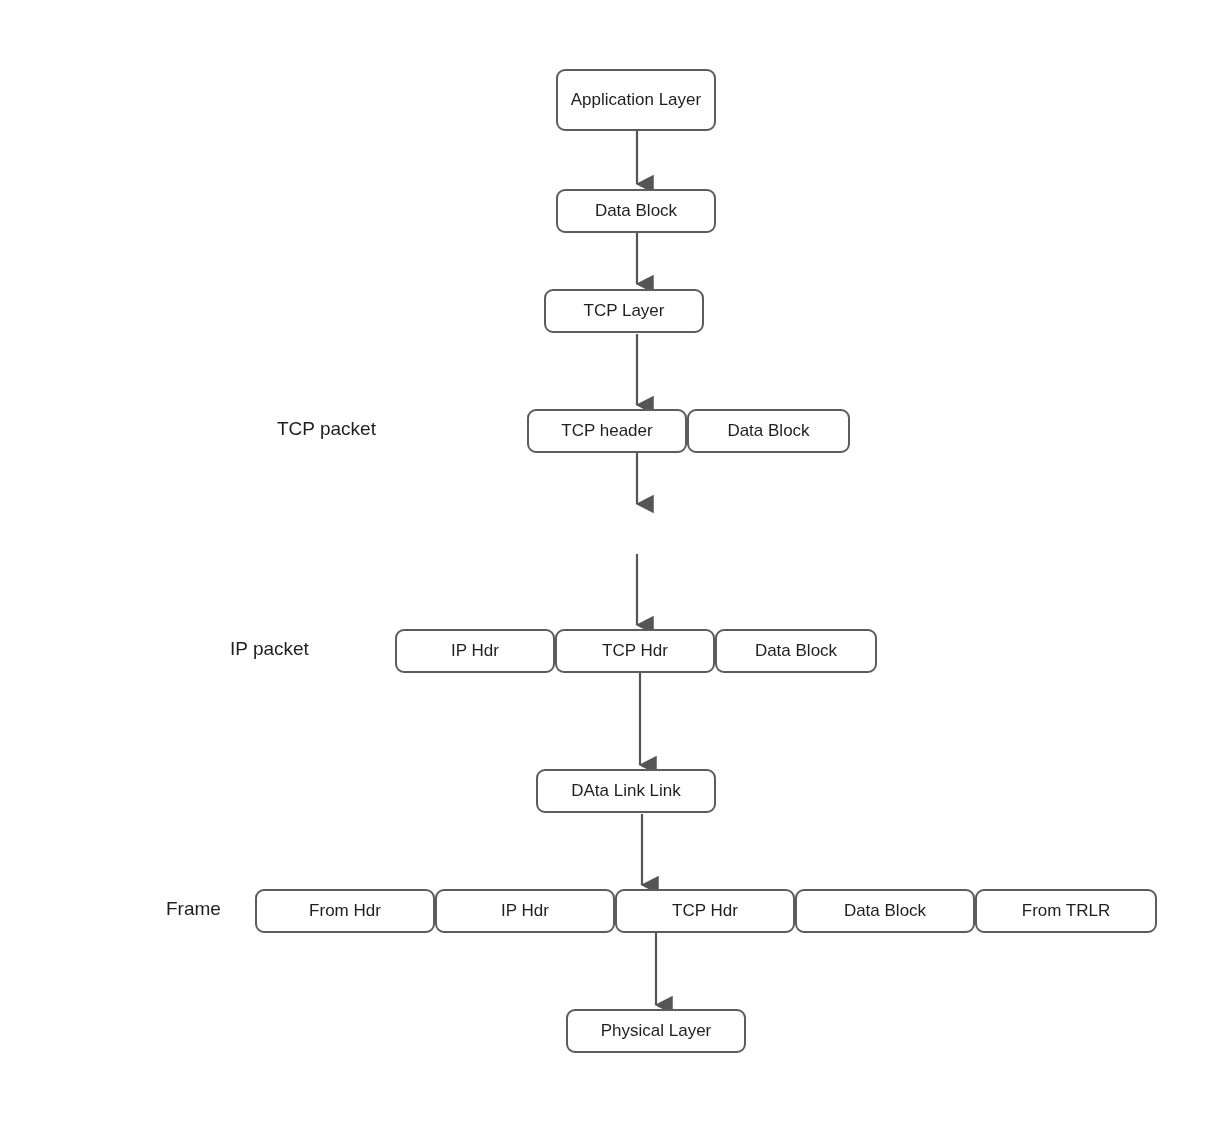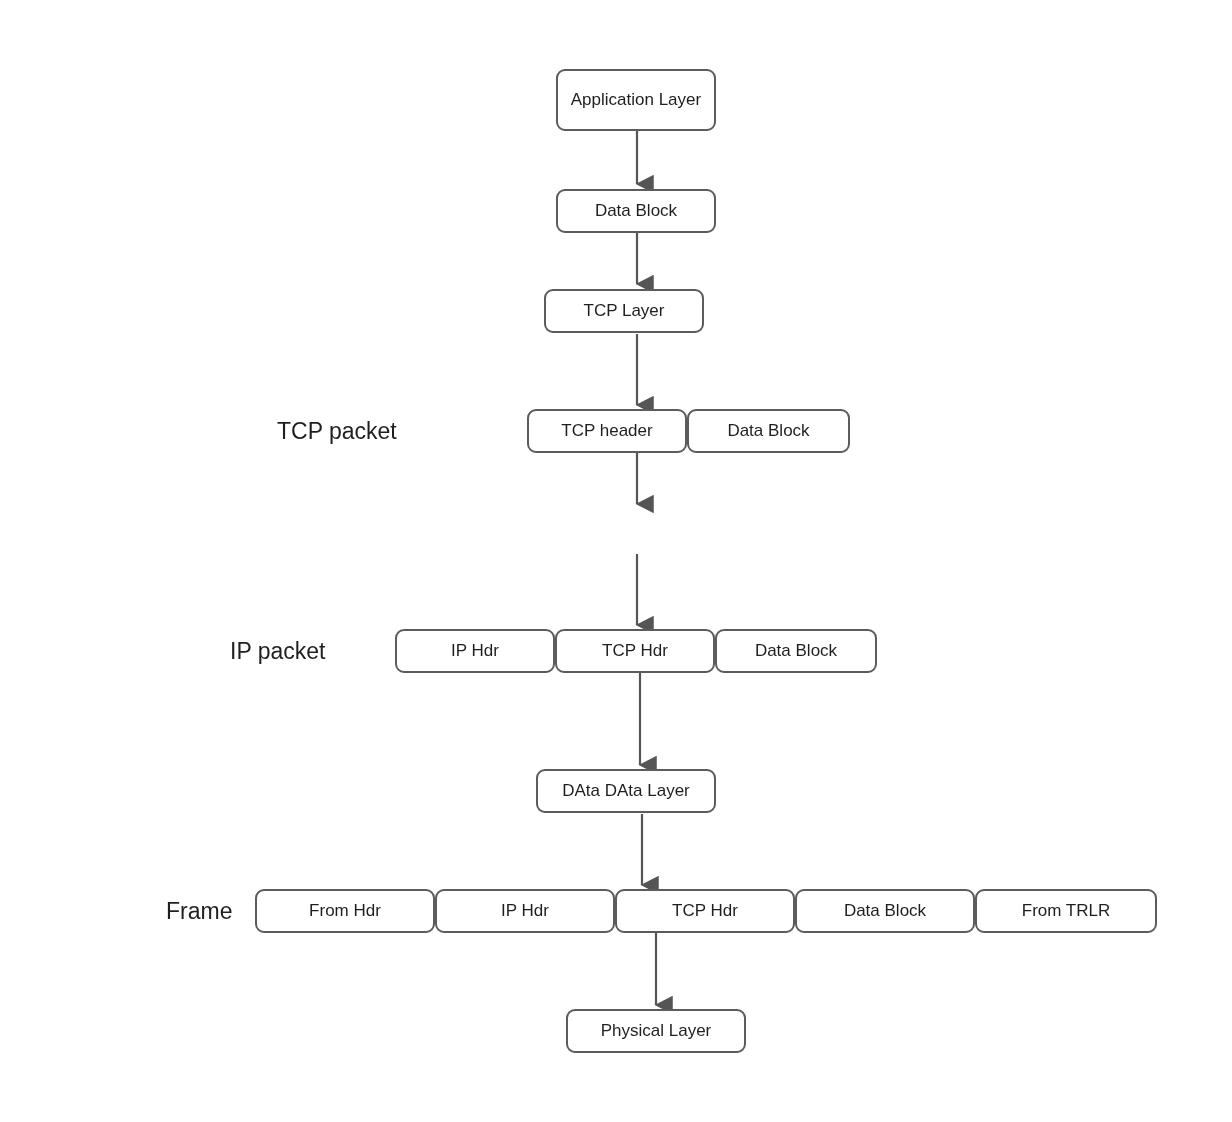--- a/index.html
+++ b/index.html
@@ -50,21 +50,21 @@
     z-index: 3;
   }
   .row .node {
     position: relative;
     left: auto; top: auto;
     height: 100%;
     flex: 0 0 auto;
   }
   .row-label {
     position: absolute;
-    font-size: 23px;
+    font-size: 19px;
     color: #1f1f1f;
     white-space: nowrap;
     z-index: 3;
   }
 </style>
 </head>
 <body>
 
 <div id="canvas">
 
@@ -99,21 +99,21 @@
   </div>
 
 
   <div class="row-label" style="left:230px; top:638px;">IP packet</div>
   <div class="row" style="left:395px; top:629px; height:44px;">
     <div class="node" style="width:160px;">IP Hdr</div>
     <div class="node" style="width:160px;">TCP Hdr</div>
     <div class="node" style="width:162px;">Data Block</div>
   </div>
 
-  <div class="node" style="left:536px; top:769px; width:180px; height:44px;">DAta DAta Layer</div>
+  <div class="node" style="left:536px; top:769px; width:180px; height:44px;">DAta Link Link</div>
 
   <div class="row-label" style="left:166px; top:898px;">Frame</div>
   <div class="row" style="left:255px; top:889px; height:44px;">
     <div class="node" style="width:180px;">From Hdr</div>
     <div class="node" style="width:180px;">IP Hdr</div>
     <div class="node" style="width:180px;">TCP Hdr</div>
     <div class="node" style="width:180px;">Data Block</div>
     <div class="node" style="width:182px;">From TRLR</div>
   </div>
 

